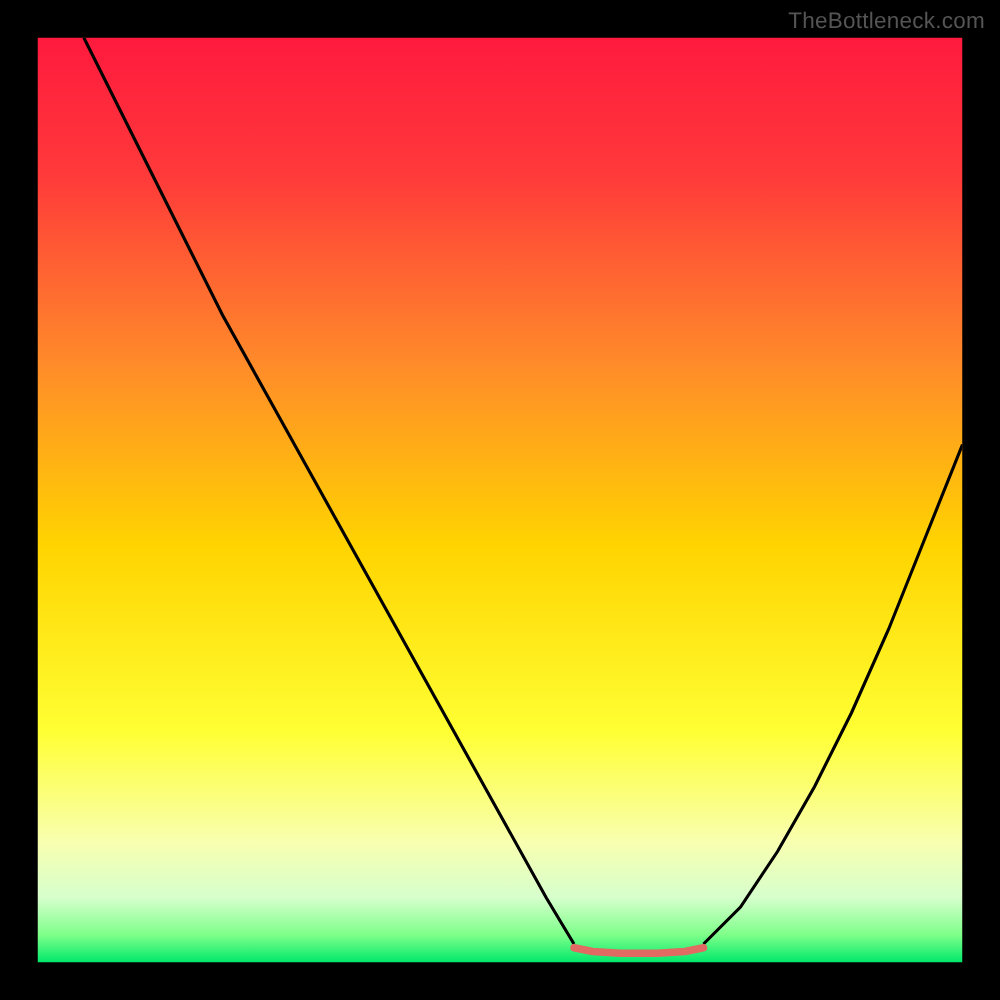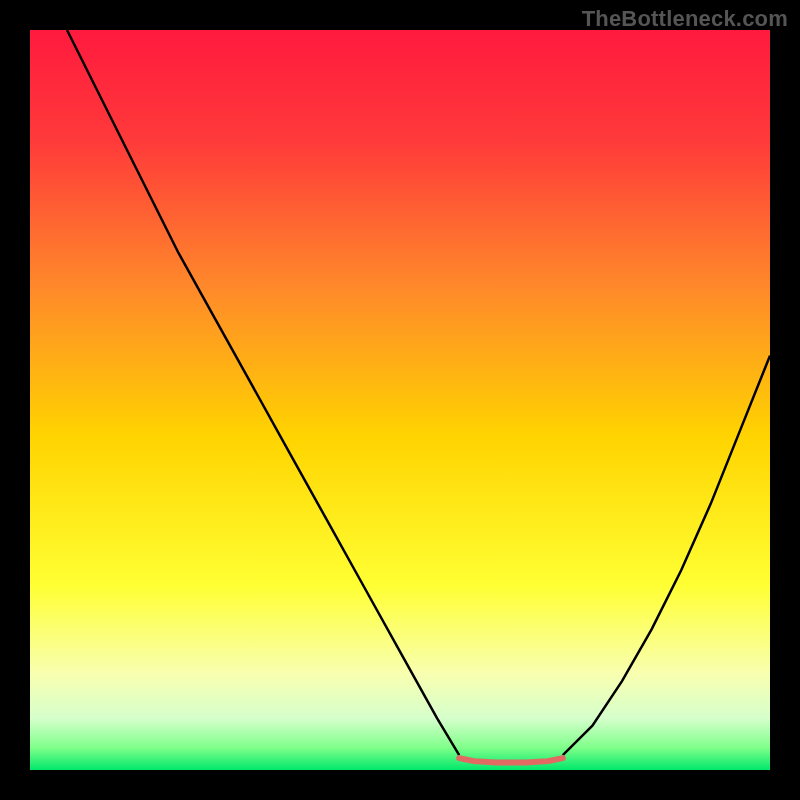--- a/index.html
+++ b/index.html
@@ -15,22 +15,22 @@
     position: relative;
     width: 800px;
     height: 800px;
     background: #000;
   }
   .watermark {
     position: absolute;
     top: 6px;
     right: 12px;
     color: #555;
-    font-size: 22px;
-    font-weight: 700;
+    font-size: 18px;
+    font-weight: 400;
     letter-spacing: 0.2px;
     z-index: 10;
   }
   .plot-frame {
     position: absolute;
     left: 30px;
     top: 30px;
     width: 740px;
     height: 740px;
     background: #000;

